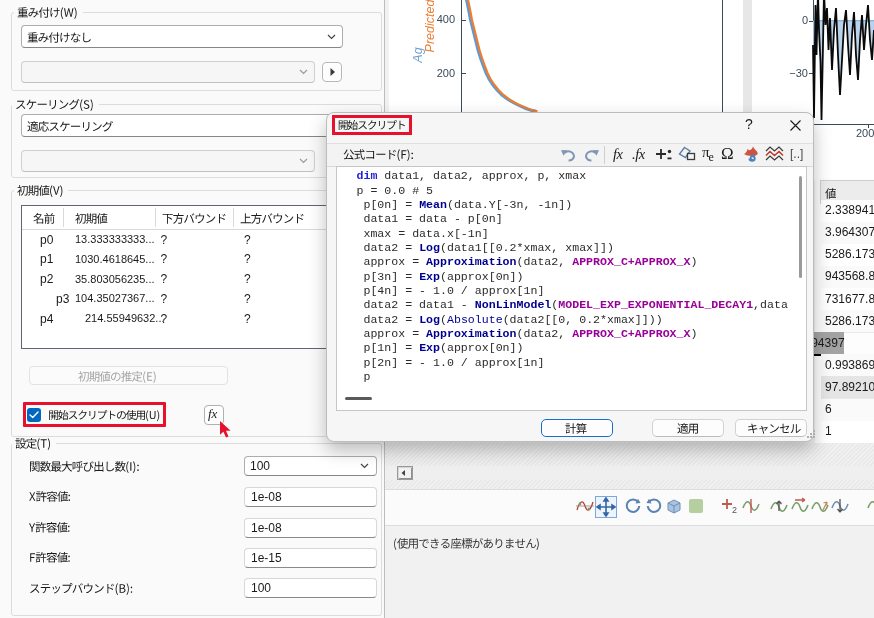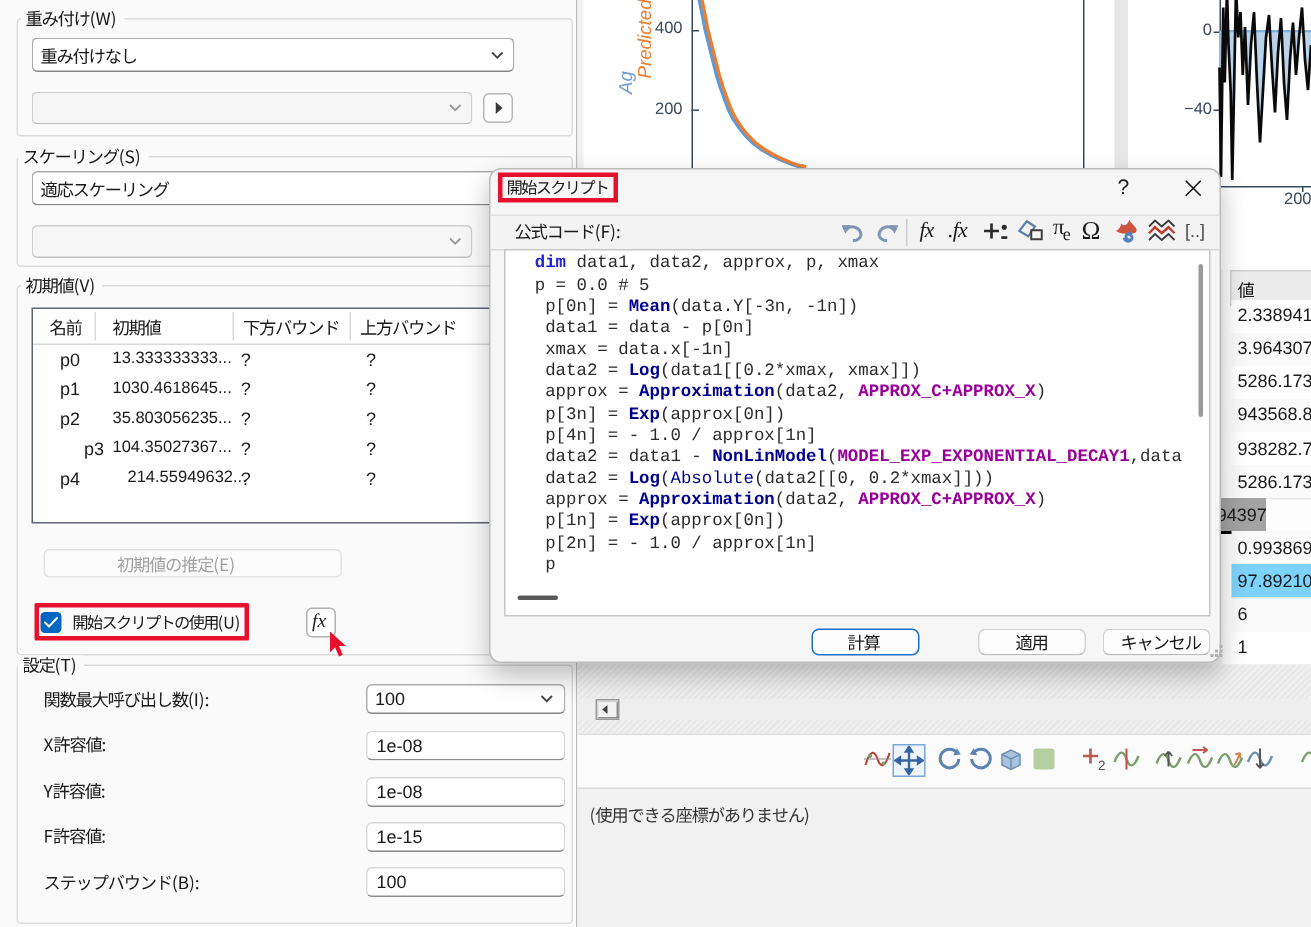--- a/index.html
+++ b/index.html
@@ -150,21 +150,21 @@
     </svg>
   </div>
 <div class="abs" style="left:743px;top:0;width:9px;height:112px;background:#e7e7e7"></div>
 <div class="abs" style="left:752px;top:0;width:122px;height:180px;background:#fff;overflow:hidden">
     <div class="abs" style="left:61px;top:0;width:1px;height:124px;background:#3b4a5a"></div>
     <div class="abs" style="left:61px;top:124px;width:61px;height:1px;background:#3b4a5a"></div>
     <div class="abs" style="left:116px;top:124px;width:1px;height:4px;background:#3b4a5a"></div>
     <div class="abs" style="left:57px;top:21px;width:4px;height:1px;background:#3b4a5a"></div>
     <div class="abs" style="left:57px;top:73px;width:4px;height:1px;background:#3b4a5a"></div>
     <div class="lat" style="left:36px;top:14px;width:20px;text-align:right;font-size:11px;color:#3b4a5a">0</div>
-    <div class="lat" style="left:26px;top:66.5px;width:30px;text-align:right;font-size:11px;color:#3b4a5a">−40</div>
+    <div class="lat" style="left:26px;top:66.5px;width:30px;text-align:right;font-size:11px;color:#3b4a5a">−30</div>
     <div class="lat" style="left:104px;top:127px;font-size:11px;color:#3b4a5a">200</div>
     <svg class="abs" style="left:0;top:0" width="122" height="180" viewBox="0 0 122 180">
       <path d="M61 21 H122" stroke="#5b9bd5" stroke-width="1.6" fill="none"></path>
       <path d="M61 21 L61 45 L61.5 80 L62 118 L63 40 L63.5 5 L64.5 55 L65.5 12 L66 -7 L67 30 L68.5 62 L69.5 120 L71 45 L72 -8 L73.5 25 L75 8 L76.5 50 L78 18 L80 70 L82 30 L84 8 L86 55 L88 95 L90 60 L92 25 L94 10 L96 45 L98 75 L100 35 L102 12 L104 55 L106 80 L108 40 L110 15 L112 50 L114 25 L116 5 L118 40 L120 60 L122 30 L122 21 Z" fill="#aecbe9" fill-opacity="0.85" fill-rule="evenodd"></path>
       <path d="M61 45 L61.5 80 L62 118 L63 40 L63.5 5 L64.5 55 L65.5 12 L66 -7 L67 30 L68.5 62 L69.5 120 L71 45 L72 -8 L73.5 25 L75 8 L76.5 50 L78 18 L80 70 L82 30 L84 8 L86 55 L88 95 L90 60 L92 25 L94 10 L96 45 L98 75 L100 35 L102 12 L104 55 L106 80 L108 40 L110 15 L112 50 L114 25 L116 5 L118 40 L120 60 L122 30" fill="none" stroke="#0a0a0a" stroke-width="1.8"></path>
     </svg>
   </div>
 <div class="abs" style="left:815px;top:178px;width:59px;height:265px;background:#fdfdfd"></div>
 <div class="abs" style="left:820px;top:180px;width:54px;height:23.5px;background:#ececec;border-top:1px solid #cfcfcf;border-left:1px solid #cfcfcf;border-bottom:1px solid #cfcfcf;box-sizing:border-box"></div>
 <div style="position:absolute;left:825px;top:186.5px;"><svg width="13" height="15" viewBox="0 -10.70 13 14.95" style="overflow:visible">
@@ -176,32 +176,32 @@
 <div class="abs" style="left:820.5px;top:221.7px;width:53.5px;height:22.1px;background:#fafafa;border-bottom:1px solid #e9e9e9">
     <div class="lat" style="left:4.5px;top:3.5px">3.964307</div>
   </div>
 <div class="abs" style="left:820.5px;top:243.8px;width:53.5px;height:22.1px;background:#fff;border-bottom:1px solid #e9e9e9">
     <div class="lat" style="left:4.5px;top:3.5px">5286.173</div>
   </div>
 <div class="abs" style="left:820.5px;top:265.9px;width:53.5px;height:22.1px;background:#fafafa;border-bottom:1px solid #e9e9e9">
     <div class="lat" style="left:4.5px;top:3.5px">943568.8</div>
   </div>
 <div class="abs" style="left:820.5px;top:288.0px;width:53.5px;height:22.1px;background:#fff;border-bottom:1px solid #e9e9e9">
-    <div class="lat" style="left:4.5px;top:3.5px">938282.7</div>
+    <div class="lat" style="left:4.5px;top:3.5px">731677.8</div>
   </div>
 <div class="abs" style="left:820.5px;top:310.1px;width:53.5px;height:22.1px;background:#fafafa;border-bottom:1px solid #e9e9e9">
     <div class="lat" style="left:4.5px;top:3.5px">5286.173</div>
   </div>
 <div class="abs" style="left:790px;top:332.20000000000005px;width:53.5px;height:22.1px;background:#a3a3a3;border-bottom:2px solid #000000">
     <div class="lat" style="left:4.5px;top:3.5px">0.994397</div>
   </div>
 <div class="abs" style="left:820.5px;top:354.3px;width:53.5px;height:22.1px;background:#fafafa;border-bottom:1px solid #e9e9e9">
     <div class="lat" style="left:4.5px;top:3.5px">0.993869</div>
   </div>
-<div class="abs" style="left:820.5px;top:376.4px;width:53.5px;height:22.1px;background:#7dd3fc;border-bottom:1px solid #e9e9e9">
+<div class="abs" style="left:820.5px;top:376.4px;width:53.5px;height:22.1px;background:#e5e5e5;border-bottom:1px solid #e9e9e9">
     <div class="lat" style="left:4.5px;top:3.5px">97.89210</div>
   </div>
 <div class="abs" style="left:820.5px;top:398.5px;width:53.5px;height:22.1px;background:#fafafa;border-bottom:1px solid #e9e9e9">
     <div class="lat" style="left:4.5px;top:3.5px">6</div>
   </div>
 <div class="abs" style="left:820.5px;top:420.6px;width:53.5px;height:22.1px;background:#fff;border-bottom:1px solid #e9e9e9">
     <div class="lat" style="left:4.5px;top:3.5px">1</div>
   </div>
 <div class="abs" style="left:385px;top:443px;width:489px;height:23px;background:repeating-linear-gradient(135deg,#f0f0f0 0 1.5px,#e9e9e9 1.5px 3px)"></div>
 <div class="abs" style="left:385px;top:480px;width:489px;height:9px;background:repeating-linear-gradient(135deg,#f0f0f0 0 1.5px,#e9e9e9 1.5px 3px)"></div>

